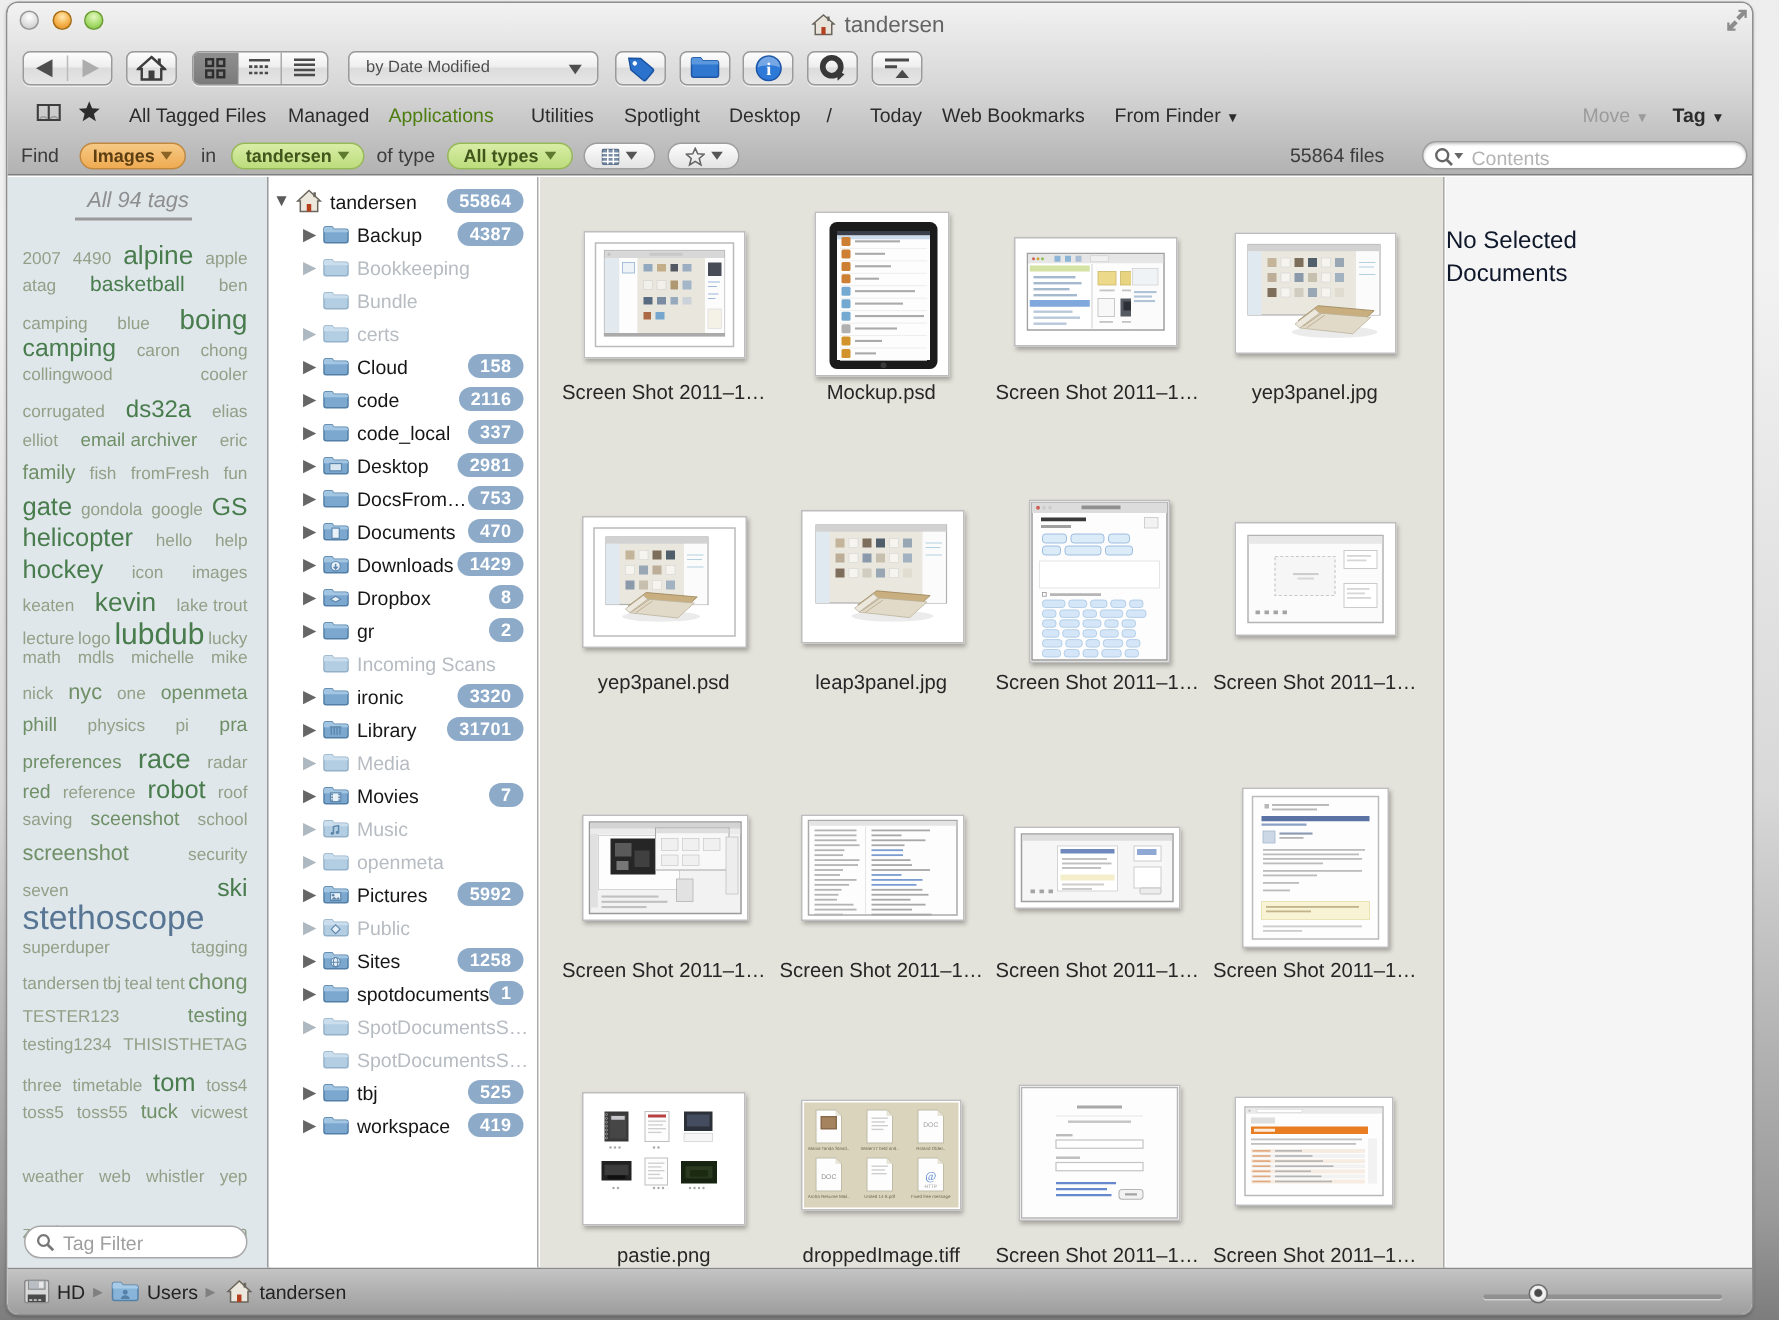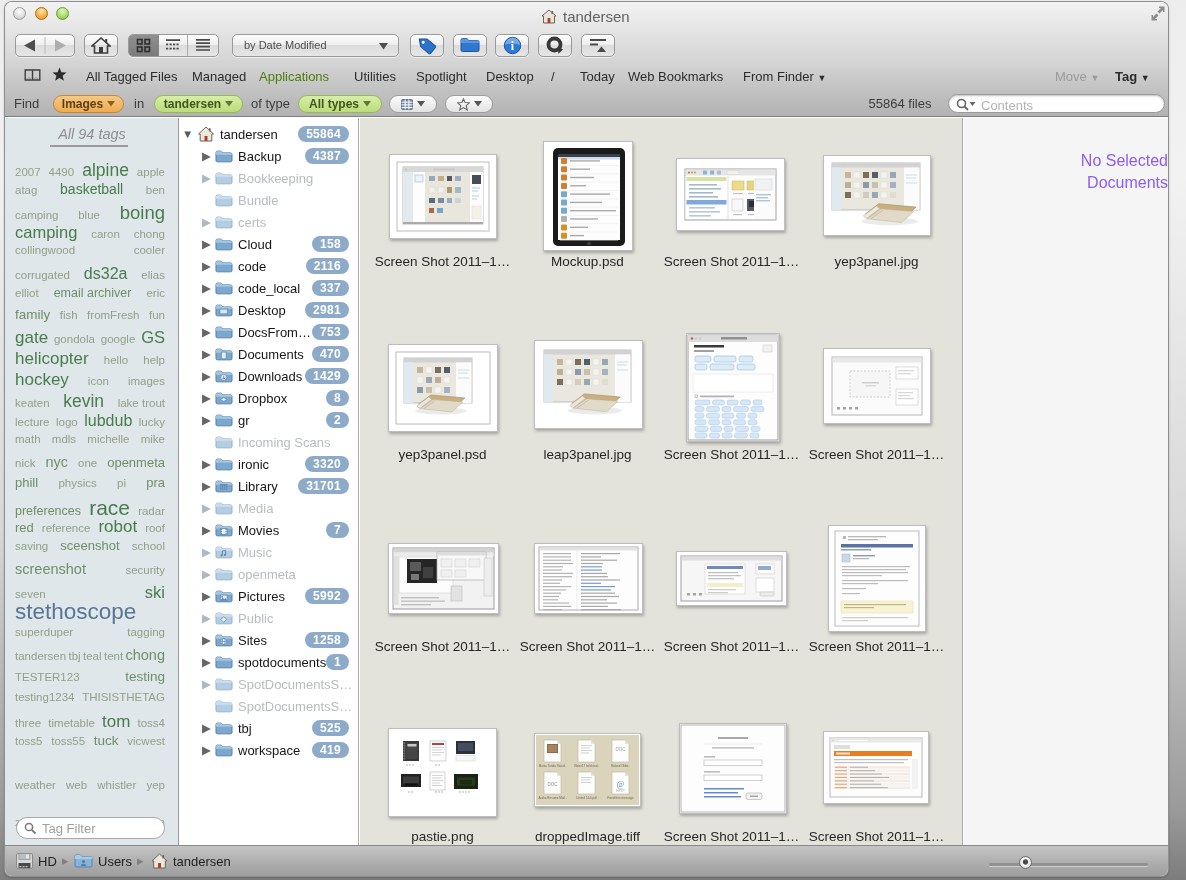--- a/index.html
+++ b/index.html
@@ -208,21 +208,21 @@
         </svg>
  </div>
  <div class="pill" style="left:440px;top:5px;width:48px;background:linear-gradient(180deg,#fdfdfd 0%,#e3e3e3 100%);border:1px solid #9e9e9e">
   <svg width="13" height="13" viewBox="0 0 15 15">
           <path d="M7.5 1 L9.4 5.2 L14.5 5.5 L10.6 8.8 L11.9 13.8 L7.5 11 L3.1 13.8 L4.4 8.8 L0.5 5.5 L5.6 5.2 Z" fill="none" stroke="#666" stroke-width="1.2"></path>
         </svg>
   <svg width="8" height="6" viewBox="0 0 8 6">
           <path d="M0 0 L8 0 L4 5.5 Z" fill="#555"></path>
         </svg>
  </div>
- <span class="abs" style="left:855px;top:6px;width:80px;text-align:center;font-size:13px;color:#3c3c3c">55864 files</span>
+ <span class="abs" style="left:855px;top:6px;width:80px;text-align:left;font-size:13px;color:#3c3c3c">55864 files</span>
  <div class="abs" style="left:943px;top:4px;width:217px;height:19px;border-radius:10px;background:#fff;border:1px solid #9b9b9b;box-shadow:inset 0 1px 2px rgba(0,0,0,.25)">
   <svg class="abs" style="left:7px;top:3px" width="20" height="13" viewBox="0 0 20 13">
           <circle cx="5.5" cy="5.5" r="4" fill="none" stroke="#666" stroke-width="1.6"></circle>
           <line x1="8.5" y1="8.5" x2="12" y2="12" stroke="#666" stroke-width="1.8"></line>
           <path d="M13.5 4 L19.5 4 L16.5 8 Z" fill="#666"></path>
         </svg>
   <span class="abs" style="left:32px;top:3px;font-size:13px;color:#b3b3b3">Contents</span>
  </div>
 </div>
 <div id="statusbar">
@@ -317,21 +317,21 @@
         <span class="t1">images</span>
       </div>
  <div class="trow" style="top:273px">
         <span class="t1">keaten</span>
         <span class="t3" style="font-size:17.5px">kevin</span>
         <span class="t1">lake trout</span>
       </div>
  <div class="trow" style="top:294px">
         <span class="t1">lecture</span>
         <span class="t1">logo</span>
-        <span class="t3" style="font-size:16px">lubdub</span>
+        <span class="t3" style="font-size:20px">lubdub</span>
         <span class="t1">lucky</span>
       </div>
  <div class="trow" style="top:315px">
         <span class="t1">math</span>
         <span class="t1">mdls</span>
         <span class="t1">michelle</span>
         <span class="t1">mike</span>
       </div>
  <div class="trow" style="top:336px">
         <span class="t1">nick</span>
@@ -340,21 +340,21 @@
         <span class="t2">openmeta</span>
       </div>
  <div class="trow" style="top:357px">
         <span class="t2">phill</span>
         <span class="t1">physics</span>
         <span class="t1">pi</span>
         <span class="t2">pra</span>
       </div>
  <div class="trow" style="top:378px">
         <span class="t2" style="font-size:12.5px">preferences</span>
-        <span class="t3" style="font-size:21px">race</span>
+        <span class="t3" style="font-size:18px">race</span>
         <span class="t1">radar</span>
       </div>
  <div class="trow" style="top:399px">
         <span class="t2" style="font-size:13px">red</span>
         <span class="t1">reference</span>
         <span class="t3">robot</span>
         <span class="t1">roof</span>
       </div>
  <div class="trow" style="top:420px">
         <span class="t1">saving</span>
@@ -1321,15 +1321,15 @@
 <div class="clabel" style="left:10px;top:521px">Screen Shot 2011–1…</div>
 <div class="clabel" style="left:155px;top:521px">Screen Shot 2011–1…</div>
 <div class="clabel" style="left:299px;top:521px">Screen Shot 2011–1…</div>
 <div class="clabel" style="left:444px;top:521px">Screen Shot 2011–1…</div>
 <div class="clabel" style="left:10px;top:711px">pastie.png</div>
 <div class="clabel" style="left:155px;top:711px">droppedImage.tiff</div>
 <div class="clabel" style="left:299px;top:711px">Screen Shot 2011–1…</div>
 <div class="clabel" style="left:444px;top:711px">Screen Shot 2011–1…</div>
 </div>
 <div id="rightp">
-      <div style="position:absolute;left:0;top:32px;width:100%;text-align:right;font-size:16px;color:#8b5cf6;line-height:22px">No Selected<br>Documents</div>
+      <div style="position:absolute;left:0;top:32px;width:100%;text-align:left;font-size:16px;color:#0f172a;line-height:22px">No Selected<br>Documents</div>
     </div>
 </div>
 
 </body></html>

